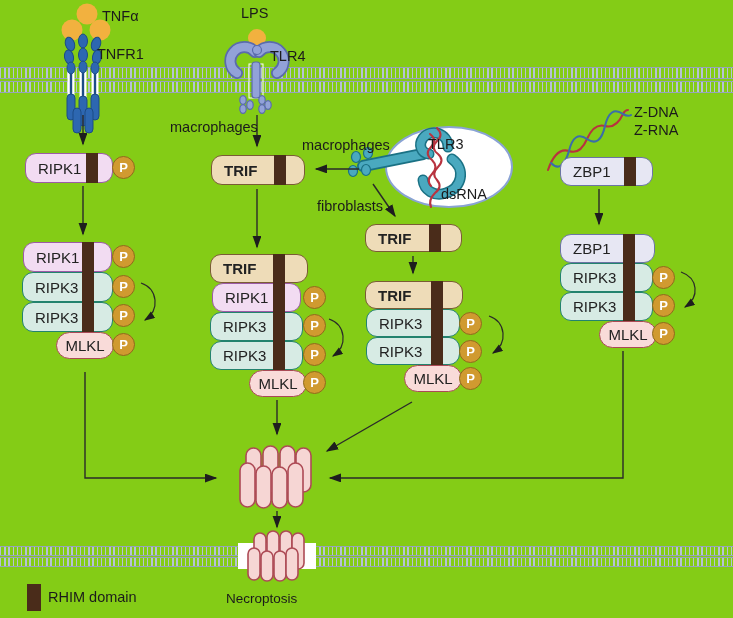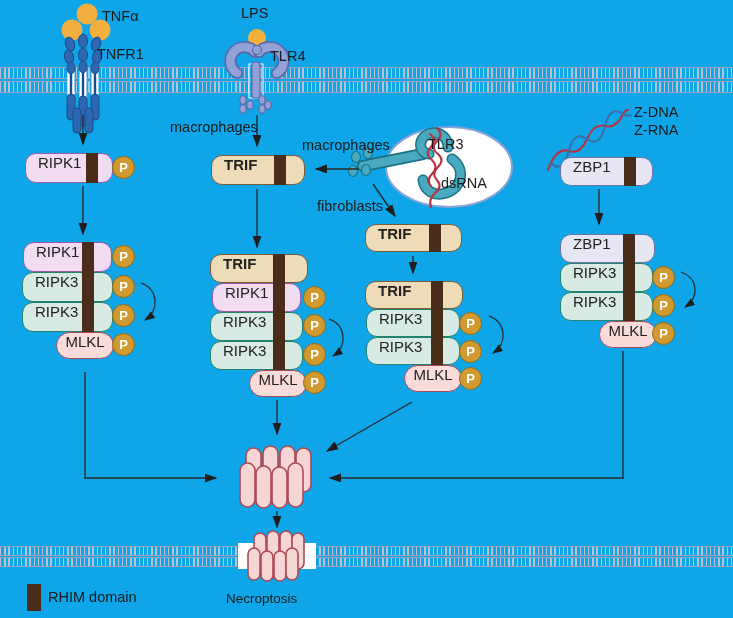--- a/index.html
+++ b/index.html
@@ -1,27 +1,27 @@
 <!DOCTYPE html>
 <html style="--c-ripk1-fill: #f2dcf2; --c-ripk1-border: #9c5ba6; --c-ripk3-fill: #d7ebe4; --c-ripk3-border: #23836e; --c-mlkl-fill: #f9dbd9; --c-mlkl-border: #aa4a56; --c-trif-fill: #eedcb8; --c-trif-border: #7a5c35; --c-zbp1-fill: #e7e7f3; --c-zbp1-border: #6b75a3; --c-p-fill: #d09a30; --c-p-border: #8f6a1c; --c-rhim: #4a2c1a; --c-membrane-tick: #b6c2d6; --c-membrane-edge: #97a4bc; --c-arrow: #2a2a2a; --c-tnfr1: #2d67b1; --c-tnfr1-dark: #1c4c86; --c-tlr4: #92a2d8; --c-tlr4-dark: #5a6bac; --c-tlr3: #4aa9bf; --c-tlr3-dark: #1a7184; --c-endosome: #8aa3d4; --c-rna-red: #b8333f; --c-rna-blue: #3a6ea8; --c-olig-fill: #f6d6d4; --c-olig-border: #ad4a55; --c-lps-yellow: #f2b13f;"><head>
 <meta charset="utf-8">
 <style>
   html,body{margin:0;padding:0;background:#fff;font-family:"Liberation Sans",sans-serif;}
-  #canvas{position:relative;width:733px;height:618px;background:#0ea5e9;overflow:hidden;}
+  #canvas{position:relative;width:733px;height:618px;background:#84cc16;overflow:hidden;}
 
   
   .membrane{position:absolute;left:0;width:733px;display:flex;flex-direction:column;justify-content:space-between;}
   .leaflet{height:10px;border-top:1.5px solid var(--c-membrane-edge,#97a4bc);border-bottom:1.5px solid var(--c-membrane-edge,#97a4bc);
     background:repeating-linear-gradient(90deg,var(--c-membrane-tick,#b6c2d6) 0 1.5px,transparent 1.5px 4.2px);}
   #mem-top{top:67px;height:26px;}
   #mem-bottom{top:546px;height:21px;}
   #mem-bottom .leaflet{height:8px;}
 
   
-  .pbox{position:absolute;border:1.6px solid #888;border-radius:11px;display:flex;
+  .pbox{position:absolute;border:1.6px solid #888;border-radius:11px;display:flex;align-items:center;
     padding-left:12px;box-sizing:border-box;font-size:15px;color:#222;}
   .pbox .stripe{position:absolute;top:-1px;bottom:-1px;width:12px;background:var(--c-rhim,#4a2c1a);}
   .ripk1{background:var(--c-ripk1-fill,#f2dcf2);border-color:var(--c-ripk1-border,#9c5ba6);}
   .ripk3{background:var(--c-ripk3-fill,#d7ebe4);border-color:var(--c-ripk3-border,#23836e);}
   .trif {background:var(--c-trif-fill,#eedcb8);border-color:var(--c-trif-border,#7a5c35);font-weight:bold;}
   .zbp1 {background:var(--c-zbp1-fill,#e7e7f3);border-color:var(--c-zbp1-border,#6b75a3);}
   .mlkl {background:var(--c-mlkl-fill,#f9dbd9);border-color:var(--c-mlkl-border,#aa4a56);
          border-radius:14px;justify-content:center;padding-left:0;}
 
   .pcirc{position:absolute;width:23px;height:23px;border-radius:50%;
@@ -194,21 +194,21 @@
     </g>
   </svg>
 
   <div class="lab" style="left:102px;top:8px">TNFα</div>
   <div class="lab" style="left:97px;top:46px">TNFR1</div>
   <div class="lab" style="left:241px;top:5px">LPS</div>
   <div class="lab" style="left:270px;top:48px">TLR4</div>
   <div class="lab ital" style="left:170px;top:119px">macrophages</div>
   <div class="lab ital" style="left:302px;top:137px">macrophages</div>
   <div class="lab" style="left:428px;top:136px">TLR3</div>
-  <div class="lab" style="left:441px;top:175px">dsRNA</div>
+  <div class="lab" style="left:441px;top:186px">dsRNA</div>
   <div class="lab ital" style="left:317px;top:198px">fibroblasts</div>
   <div class="lab" style="left:634px;top:104px">Z-DNA</div>
   <div class="lab" style="left:634px;top:122px">Z-RNA</div>
   <div class="lab small" style="left:226px;top:591px">Necroptosis</div>
 
   <div class="pbox ripk1" style="left:25px;top:153px;width:88px;height:30px">
     <span>RIPK1</span>
     <i class="stripe" style="left:60px"></i>
   </div>
   <div class="pcirc" style="left:112px;top:156px">P</div>

